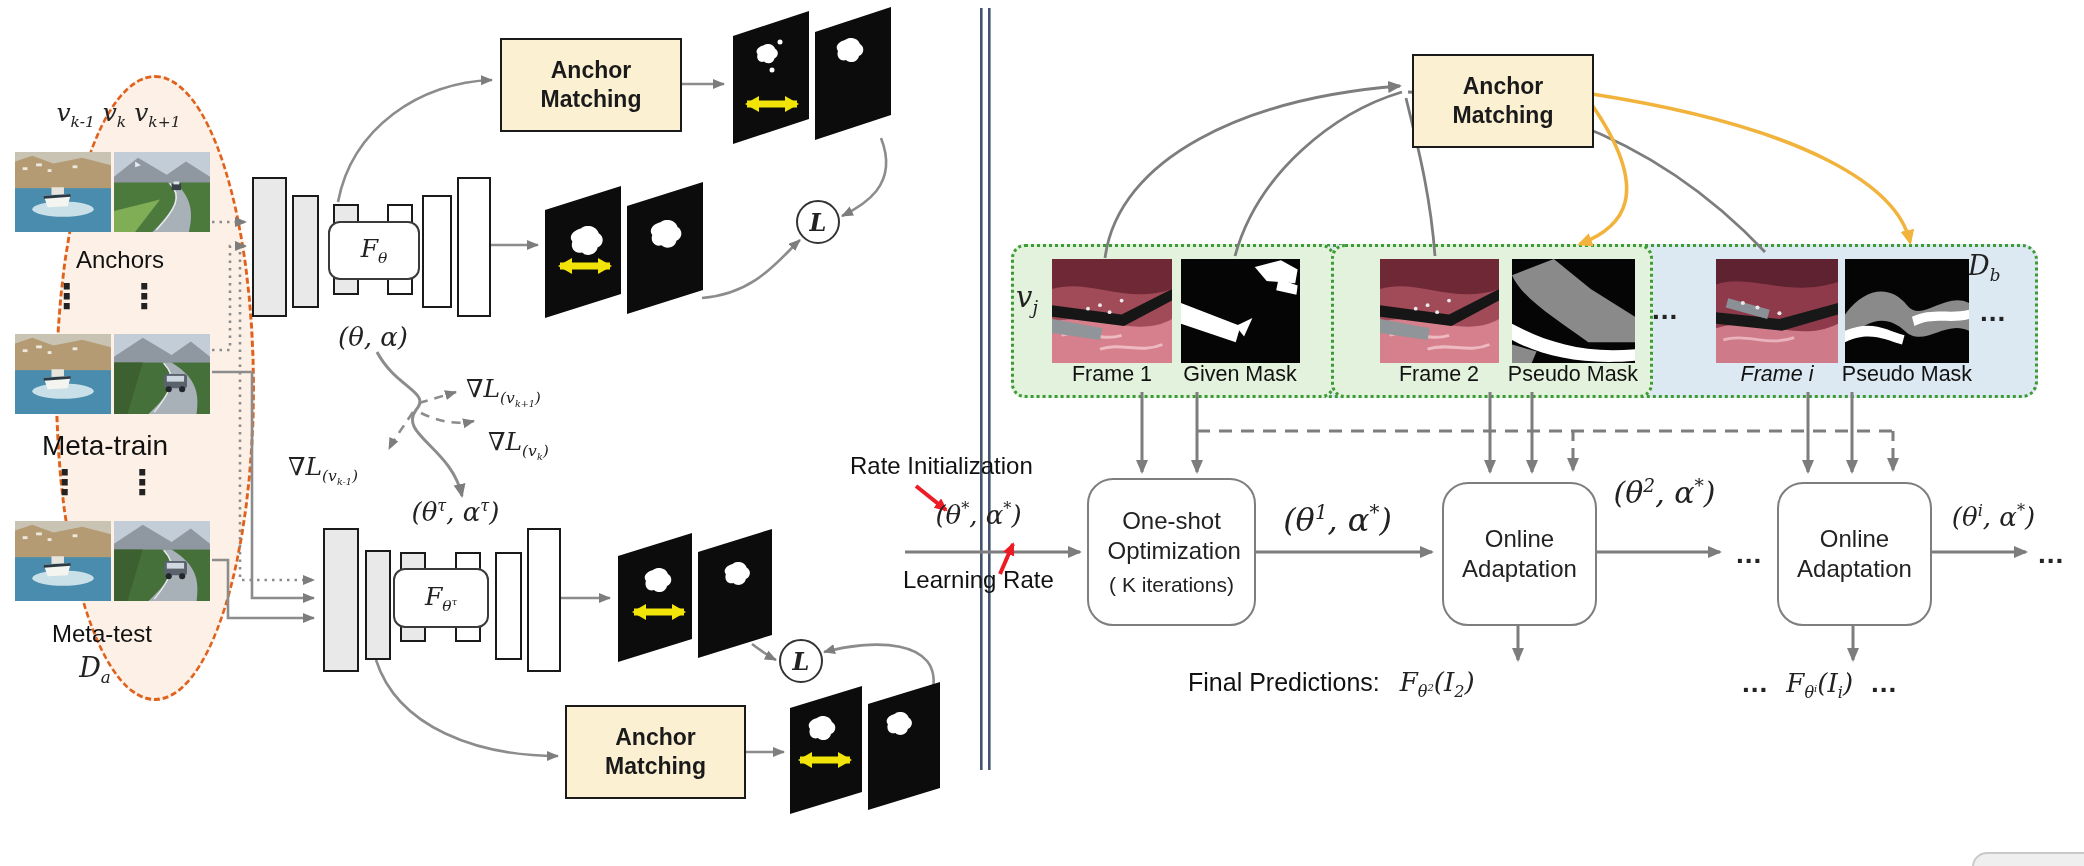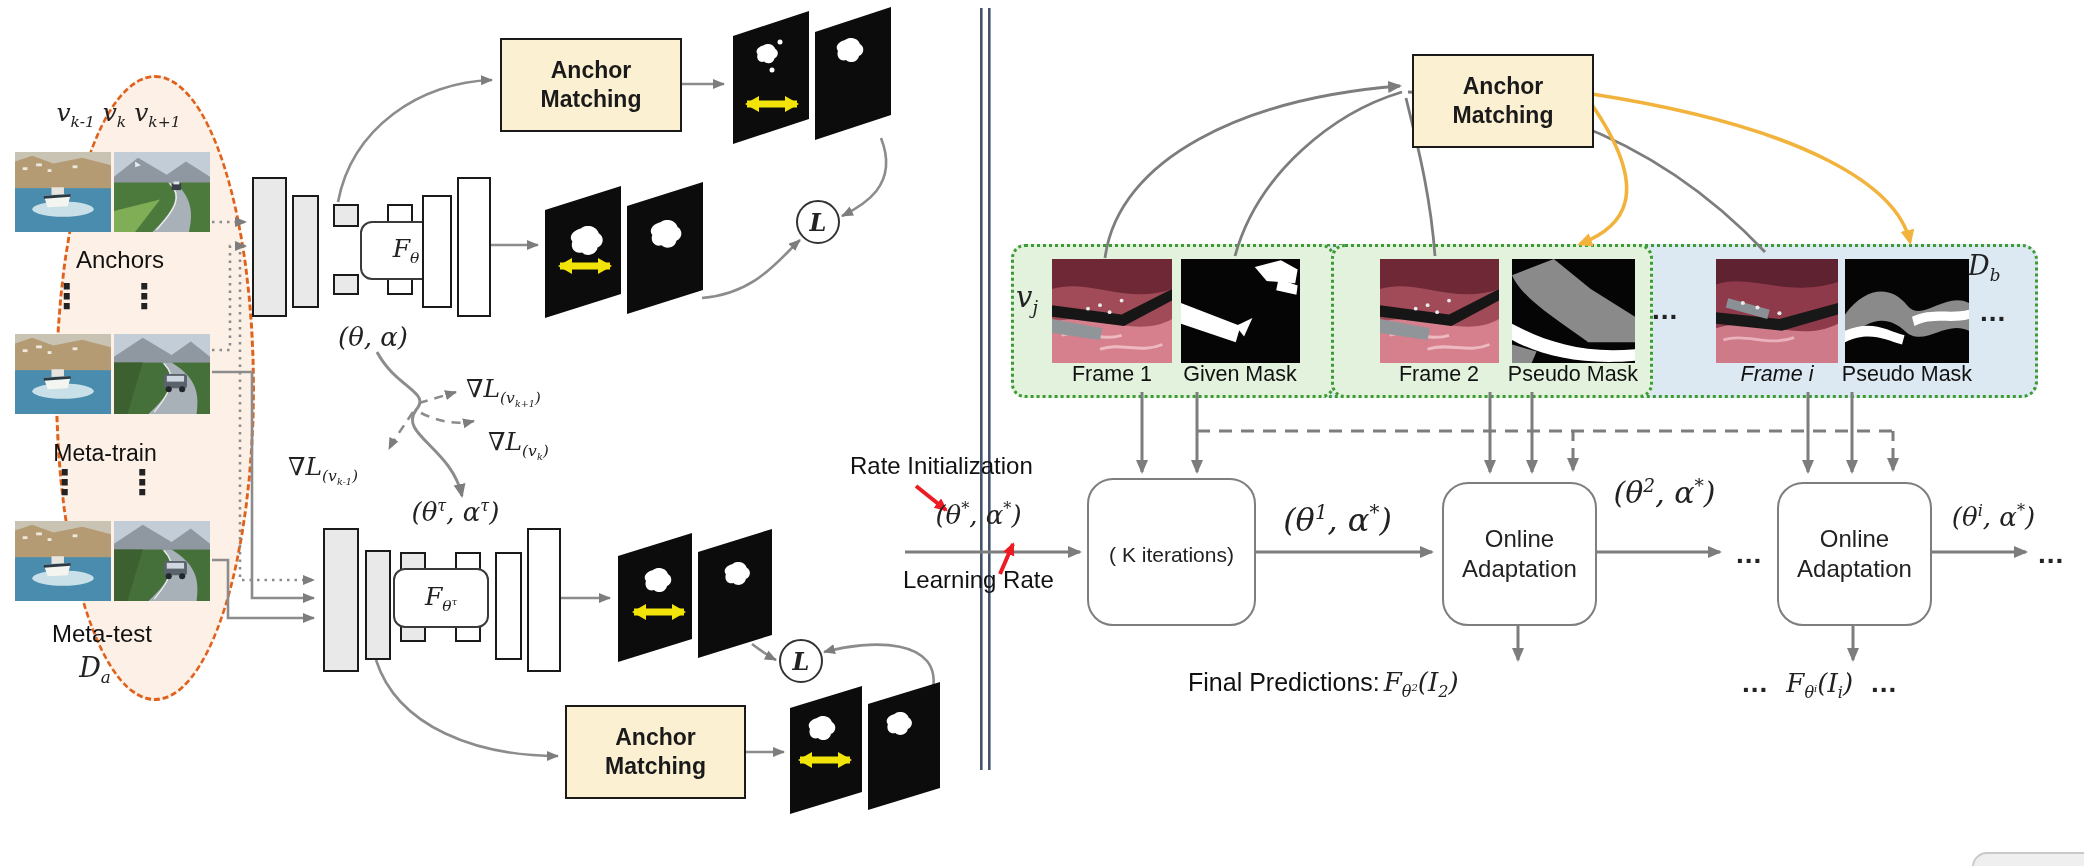--- a/index.html
+++ b/index.html
@@ -295,21 +295,21 @@
     <svg width="96" height="80">
         <use href="#img-boat"></use>
       </svg>
     </div>
   <div class="abs imgbox" style="left:114px;top:334px;width:96px;height:80px;">
     <svg width="96" height="80">
         <use href="#img-road2"></use>
       </svg>
     </div>
 
-  <div class="abs lbl c" style="left:15px;top:440px;width:180px;font-size:23px;">Meta-train</div>
+  <div class="abs lbl c" style="left:15px;top:430px;width:180px;font-size:28px;">Meta-train</div>
   <div class="abs" style="left:26px;top:462px;width:155px;display:flex;justify-content:space-around;">
     <span class="vdots">⋮</span>
     <span class="vdots">⋮</span>
   </div>
 
   <div class="abs imgbox" style="left:15px;top:521px;width:96px;height:80px;">
     <svg width="96" height="80">
         <use href="#img-boat"></use>
       </svg>
     </div>
@@ -321,21 +321,21 @@
 
   <div class="abs lbl c" style="left:12px;top:620px;width:180px;font-size:24px;">Meta-test</div>
   <div class="abs math c" style="left:55px;top:652px;width:80px;font-size:27px;">D<sub>a</sub></div>
 
   <div class="abs barG" style="left:252px;top:177px;width:31px;height:136px;"></div>
   <div class="abs barG" style="left:292px;top:195px;width:23px;height:109px;"></div>
   <div class="abs barG" style="left:333px;top:204px;width:22px;height:19px;"></div>
   <div class="abs barG" style="left:333px;top:274px;width:22px;height:17px;"></div>
   <div class="abs barW" style="left:387px;top:204px;width:22px;height:19px;"></div>
   <div class="abs barW" style="left:387px;top:274px;width:22px;height:17px;"></div>
-  <div class="abs fbox" style="left:328px;top:221px;width:88px;height:55px;margin-left:32px;">
+  <div class="abs fbox" style="left:328px;top:221px;width:88px;height:55px;">
     <span class="math">F<sub>θ</sub></span>
   </div>
   <div class="abs barW" style="left:422px;top:195px;width:26px;height:109px;"></div>
   <div class="abs barW" style="left:457px;top:177px;width:30px;height:136px;"></div>
   <div class="abs math c" style="left:313px;top:322px;width:120px;font-size:26px;">(θ, α)</div>
 
   <div class="abs ambox" style="left:500px;top:38px;width:178px;height:90px;">
     <span>Anchor Matching</span>
   </div>
 
@@ -415,36 +415,37 @@
   <div class="abs framelabel" style="left:1837px;top:362px;width:140px;">Pseudo Mask</div>
 
   <div class="abs dots3" style="left:1652px;top:294px;">...</div>
   <div class="abs dots3" style="left:1980px;top:296px;">...</div>
 
   <div class="abs lbl" style="left:850px;top:452px;width:260px;font-size:24px;">Rate Initialization</div>
   <div class="abs lbl" style="left:903px;top:566px;width:200px;font-size:24px;">Learning Rate</div>
   <div class="abs math c" style="left:896px;top:499px;width:165px;font-size:26px;">(θ<sup>*</sup>, α<sup>*</sup>)</div>
 
   <div class="abs procbox" style="left:1087px;top:478px;width:165px;height:144px;">
+    <span>One-shot Optimization</span>
     <span class="sub2">( K iterations)</span>
   </div>
   <div class="abs procbox" style="left:1442px;top:482px;width:151px;height:140px;">
     <span>Online Adaptation</span>
   </div>
   <div class="abs procbox" style="left:1777px;top:482px;width:151px;height:140px;">
     <span>Online Adaptation</span>
   </div>
 
   <div class="abs math c" style="left:1270px;top:501px;width:135px;font-size:32px;">(θ<sup>1</sup>, α<sup>*</sup>)</div>
   <div class="abs math c" style="left:1597px;top:475px;width:135px;font-size:30px;">(θ<sup>2</sup>, α<sup>*</sup>)</div>
   <div class="abs math c" style="left:1926px;top:501px;width:135px;font-size:26px;">(θ<sup>i</sup>, α<sup>*</sup>)</div>
   <div class="abs dots3" style="left:1736px;top:538px;">...</div>
   <div class="abs dots3" style="left:2038px;top:538px;">...</div>
 
-  <div class="abs" style="left:1188px;top:667px;display:flex;align-items:baseline;gap:4px;justify-content:flex-end;">
+  <div class="abs" style="left:1188px;top:667px;display:flex;align-items:baseline;gap:20px;justify-content:flex-end;">
     <span class="lbl" style="font-size:25px;">Final Predictions:</span>
     <span class="math" style="font-size:26px;">F<sub>θ<sup>2</sup></sub>(I<sub>2</sub>)</span>
   </div>
   <div class="abs" style="left:1742px;top:667px;display:flex;align-items:baseline;gap:18px;">
     <span class="dots3">...</span>
     <span class="math" style="font-size:26px;">F<sub>θ<sup>i</sup></sub>(I<sub>i</sub>)</span>
     <span class="dots3">...</span>
   </div>
 
 

